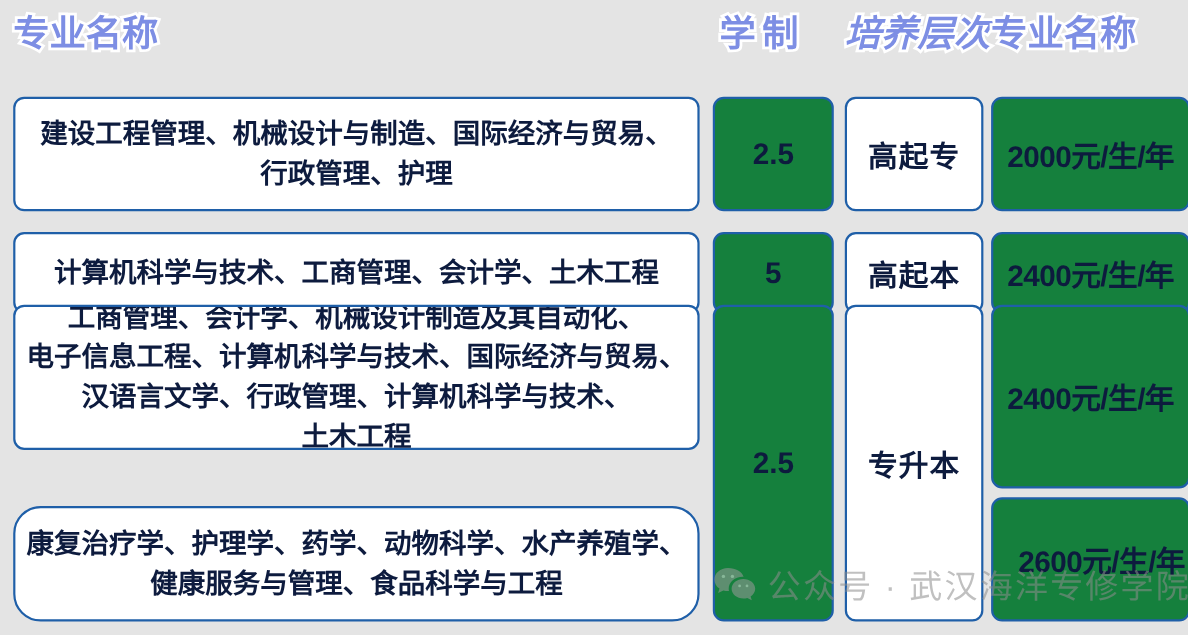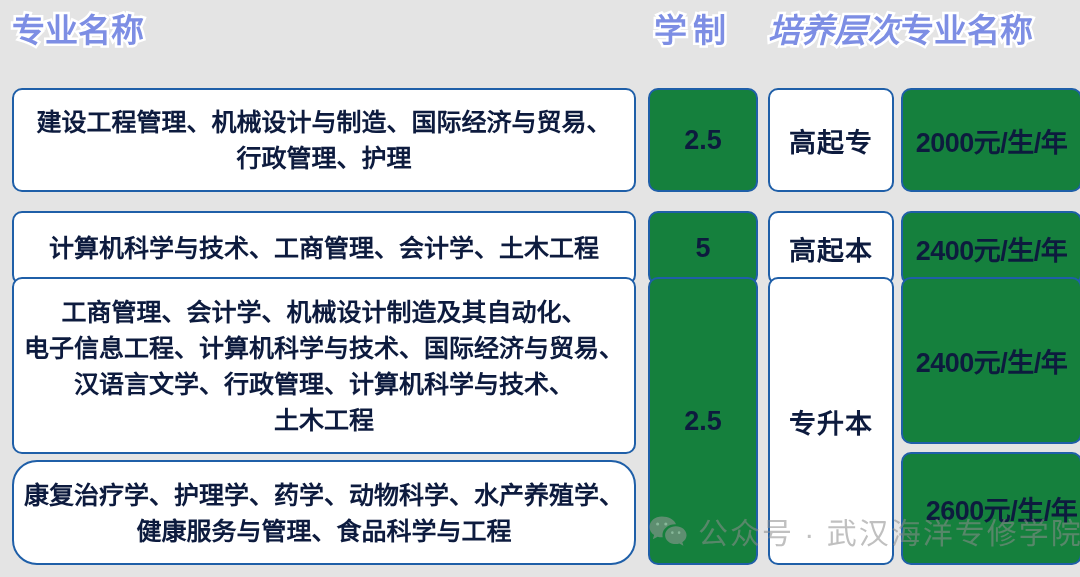--- a/index.html
+++ b/index.html
@@ -90,21 +90,21 @@
     width: 181px;
     font-size: 27px;
     letter-spacing: -0.5px;
   }
 
   .major-text { display: block; width: 100%; }
 
   
   .r1 { top: 88px;  height: 104px; }
   .r2 { top: 197px; height: 74px; margin-top: 14px;  }
-  .r3 { top: 277px; height: 177px; justify-content: flex-end; }
+  .r3 { top: 277px; height: 132px; justify-content: flex-end; }
   .r4 { top: 460px; height: 105px; border-radius: 25px; }
 
   .r3-4 { top: 277px; height: 288px; }   
   .fee3 { top: 277px; height: 167px; }
   .fee4 { top: 452px; height: 113px; padding-left: 20px; }
 
   
   .watermark {
     position: absolute;
     left: 648px;

